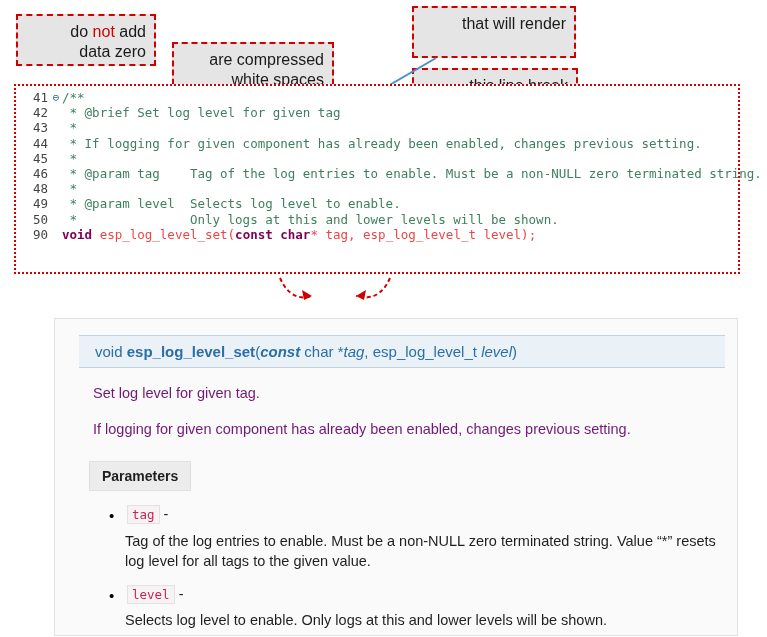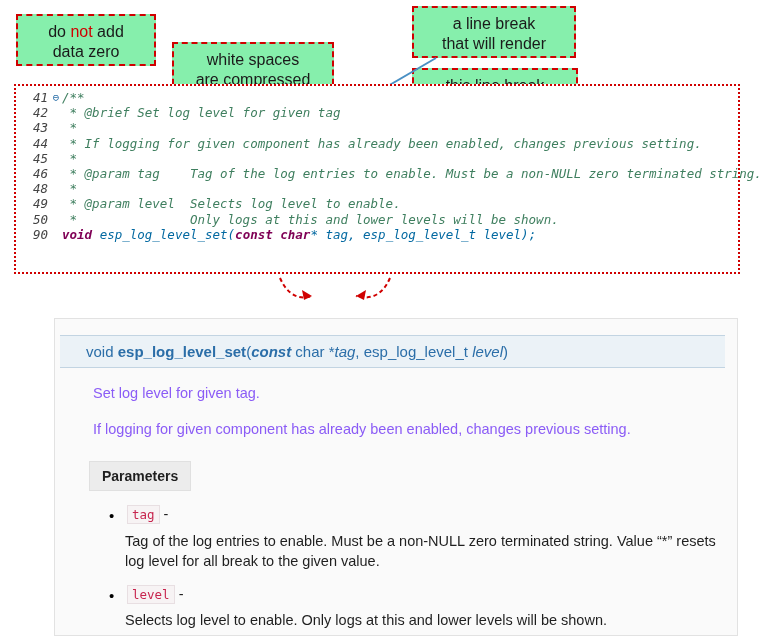--- a/index.html
+++ b/index.html
@@ -12,25 +12,25 @@
     background: #ffffff;
     font-family: "Liberation Sans", sans-serif;
     position: relative;
     overflow: hidden;
   }
 
   
   .callout {
     position: absolute;
     border: 2px dashed #d00000;
-    background: #86efac;
+    background: #e5e5e5;
     color: #1a1a1a;
     font-size: 16px;
     line-height: 1.25;
-    text-align: center;
+    text-align: right;
     padding: 6px 8px;
     box-sizing: border-box;
   }
   .callout .hl {
     color: #d00000;
   }
 
   #callout-datatype { left: 16px;  top: 14px;  width: 140px; height: 52px; }
   #callout-whitespace { left: 172px; top: 42px; width: 162px; height: 52px; }
   #callout-linebreak-render { left: 412px; top: 6px; width: 164px; height: 52px; }
@@ -56,74 +56,73 @@
     box-sizing: border-box;
     padding: 4px 2px 4px 2px;
     font-family: "DejaVu Sans Mono", monospace;
     font-size: 12.5px;
     line-height: 15.2px;
   }
   .code-line {
     display: flex;
     align-items: flex-end;
     white-space: pre;
-    font-style: italic;
   }
   .ln {
     width: 30px;
     min-width: 30px;
     text-align: right;
     color: #444444;
     padding-right: 2px;
     user-select: none;
   }
   .fold {
     width: 12px;
     min-width: 12px;
     text-align: center;
     color: #2a6fa8;
     font-size: 11px;
   }
   .code-text { color: #3f7f5f; }
   .code-text .kw { color: #7f0055; font-weight: bold; }
-  .code-text .plain { color: #0369a1; }
+  .code-text .plain { color: #ef4444; }
 
   
   #doc-panel {
     position: absolute;
     left: 54px;
     top: 318px;
     width: 684px;
     height: 318px;
     background: #fafafa;
     border: 1px solid #e2e2e2;
     box-sizing: border-box;
     color: #222222;
   }
   #doc-signature {
-    margin: 16px 12px 0 5px;
+    margin: 16px 12px 0 24px;
     background: #ebf2f7;
     border-top: 1px solid #c2d4e2;
     border-bottom: 1px solid #c2d4e2;
-    padding: 7px 26px;
+    padding: 7px 16px;
     font-family: "Liberation Sans", sans-serif;
     font-size: 15px;
     color: #2b6ea8;
     font-weight: bold;
   }
   #doc-signature .sig-kw { font-style: italic; font-weight: bold; color: #2b6ea8; }
   #doc-signature .sig-type { font-weight: normal; color: #2b6ea8; }
   #doc-signature .sig-param { font-style: italic; color: #2b6ea8; font-weight: normal; }
   #doc-signature .sig-punct { color: #2b6ea8; font-weight: normal; }
 
   .doc-para {
     margin: 16px 12px 0 38px;
     font-size: 14.5px;
     line-height: 1.35;
-    color: #8b5cf6;
+    color: #701a75;
   }
   #doc-params-header {
     margin: 22px 15px 0 34px;
     display: inline-block;
     background: #ececec;
     border: 1px solid #e0e0e0;
     padding: 6px 12px;
     font-size: 14px;
     font-weight: bold;
     color: #1f1f1f;
@@ -158,26 +157,25 @@
 </style>
 </head>
 <body>
 
 <div class="callout" id="callout-datatype">
   <div><span>do </span><span class="hl">not</span><span> add</span></div>
   <div>data zero</div>
 </div>
 
 <div class="callout" id="callout-whitespace">
+  <div>are  compressed</div>
   <div>white spaces</div>
-  <div>are  compressed</div>
 </div>
 
 <div class="callout" id="callout-linebreak-render">
-  <div>a line break</div>
   <div>that will render</div>
 </div>
 
 <div class="callout" id="callout-linebreak-norender">
   <div>this line break</div>
   <div><span>will </span><span class="hl">not</span><span> render</span></div>
 </div>
 
 <svg id="connectors" viewBox="0 0 767 637">
 
@@ -253,21 +251,21 @@
   <div class="doc-para">Set log level for given tag.</div>
 
   <div class="doc-para">If logging for given component has already been enabled, changes previous setting.</div>
 
   <div id="doc-params-header">Parameters</div>
 
   <div class="param-item">
     <span class="bullet">•</span>
     <span class="param-name">tag</span>
     <span>-</span>
-    <div class="param-desc">Tag of the log entries to enable. Must be a non-NULL zero terminated string. Value “*” resets log level for all break to the given value.</div>
+    <div class="param-desc">Tag of the log entries to enable. Must be a non-NULL zero terminated string. Value “*” resets log level for all tags to the given value.</div>
   </div>
 
   <div class="param-item">
     <span class="bullet">•</span>
     <span class="param-name">level</span>
     <span>-</span>
     <div class="param-desc">Selects log level to enable. Only logs at this and lower levels will be shown.</div>
   </div>
 
 </div>

